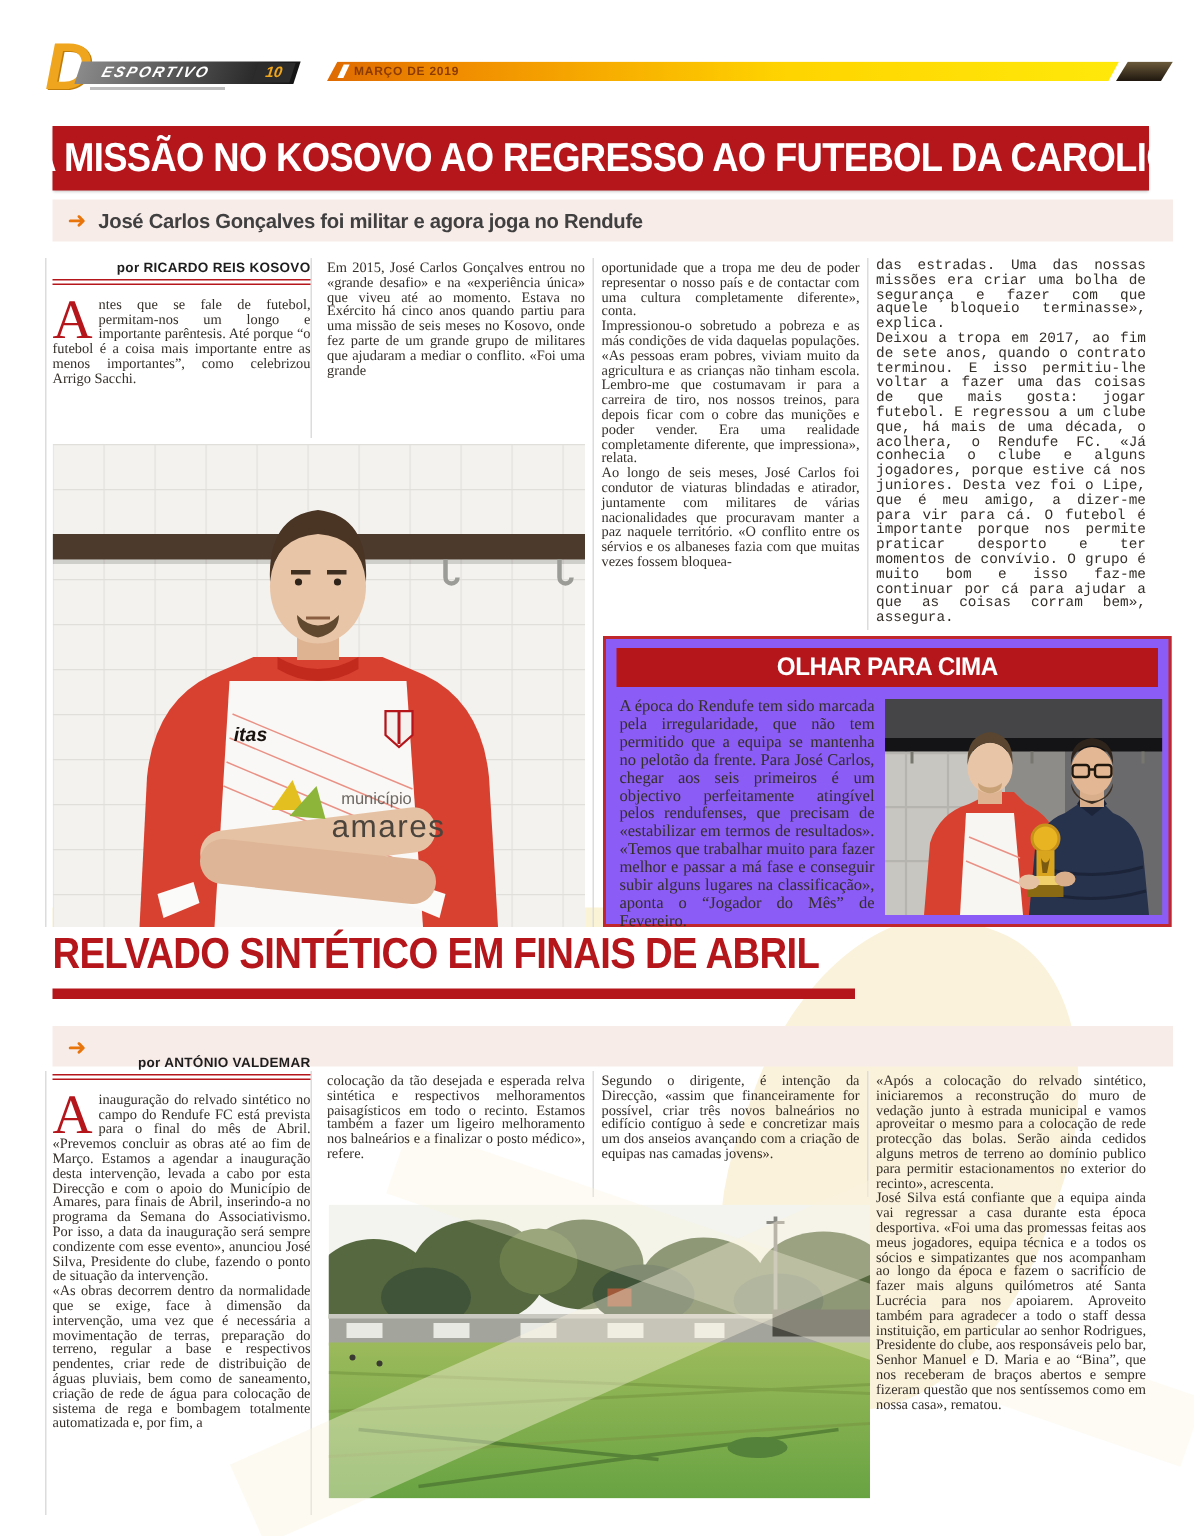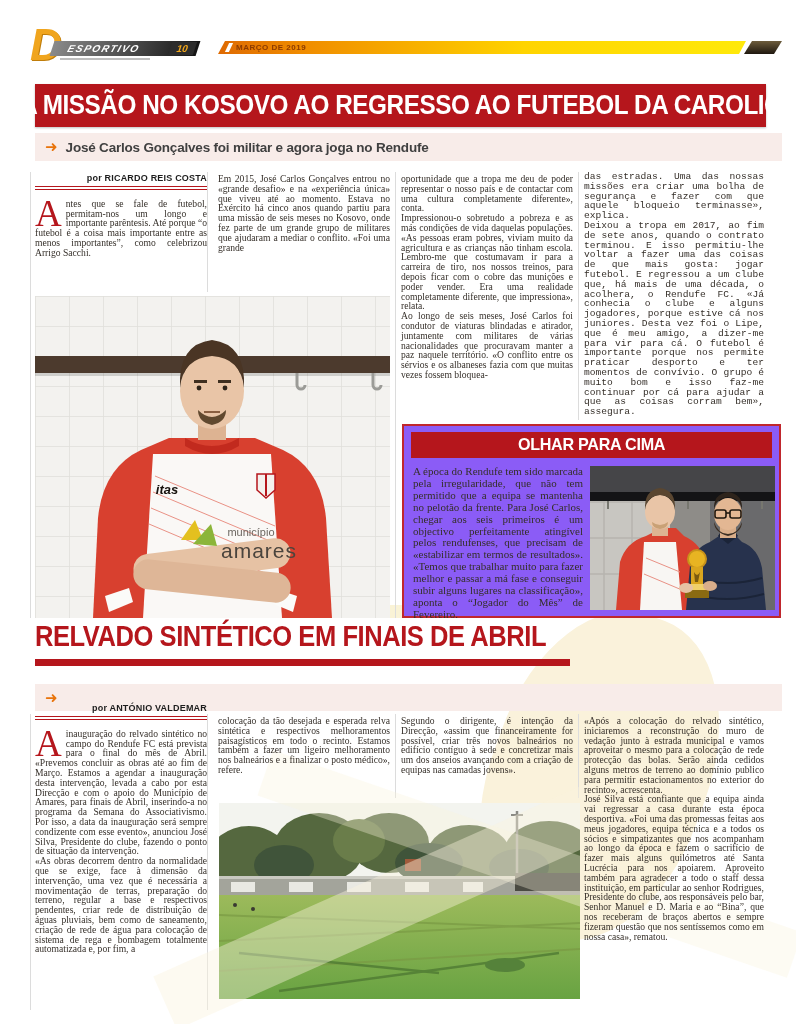--- a/index.html
+++ b/index.html
@@ -91,21 +91,21 @@
     <span class="arrow">➜</span>
     <span class="sub-text">José Carlos Gonçalves foi militar e agora joga no Rendufe</span>
   </div>
 
   <div class="colrule" style="left:30px; top:172px; height:446px;"></div>
   <div class="colrule" style="left:207px; top:172px; height:120px;"></div>
   <div class="colrule" style="left:395px; top:172px; height:446px;"></div>
   <div class="colrule" style="left:578px; top:172px; height:248px;"></div>
 
   <div class="abs col" style="left:35px; top:174px;">
-    <div class="byline">por RICARDO REIS COSTA</div>
+    <div class="byline">por RICARDO REIS KOSOVO</div>
     <div class="rule-double"></div>
     <p class="jtext"><span class="dropcap">A</span><span>ntes que se fale de futebol, permitam-nos um longo e importante parêntesis. Até porque “o futebol é a coisa mais importante entre as menos importantes”, como celebrizou Arrigo Sacchi.</span></p>
   </div>
   <div class="abs col jtext" style="left:218px; top:174px;">Em 2015, José Carlos Gonçalves entrou no «grande desafio» e na «experiência única» que viveu até ao momento. Estava no Exército há cinco anos quando partiu para uma missão de seis meses no Kosovo, onde fez parte de um grande grupo de militares que ajudaram a mediar o conflito. «Foi uma grande</div>
   <div class="abs col jtext" style="left:401px; top:174px;">oportunidade que a tropa me deu de poder representar o nosso país e de contactar com uma cultura completamente diferente», conta.
 Impressionou-o sobretudo a pobreza e as más condições de vida daquelas populações. «As pessoas eram pobres, viviam muito da agricultura e as crianças não tinham escola. Lembro-me que costumavam ir para a carreira de tiro, nos nossos treinos, para depois ficar com o cobre das munições e poder vender. Era uma realidade completamente diferente, que impressiona», relata.
 Ao longo de seis meses, José Carlos foi condutor de viaturas blindadas e atirador, juntamente com militares de várias nacionalidades que procuravam manter a paz naquele território. «O conflito entre os sérvios e os albaneses fazia com que muitas vezes fossem bloquea-</div>
   <div class="abs col jtext" style="left:584px; top:172px; width:180px;font-family:Liberation Mono, monospace;">das estradas. Uma das nossas missões era criar uma bolha de segurança e fazer com que aquele bloqueio terminasse», explica.
 Deixou a tropa em 2017, ao fim de sete anos, quando o contrato terminou. E isso permitiu-lhe voltar a fazer uma das coisas de que mais gosta: jogar futebol. E regressou a um clube que, há mais de uma década, o acolhera, o Rendufe FC. «Já conhecia o clube e alguns jogadores, porque estive cá nos juniores. Desta vez foi o Lipe, que é meu amigo, a dizer-me para vir para cá. O futebol é importante porque nos permite praticar desporto e ter momentos de convívio. O grupo é muito bom e isso faz-me continuar por cá para ajudar a que as coisas corram bem», assegura.</div>
 

